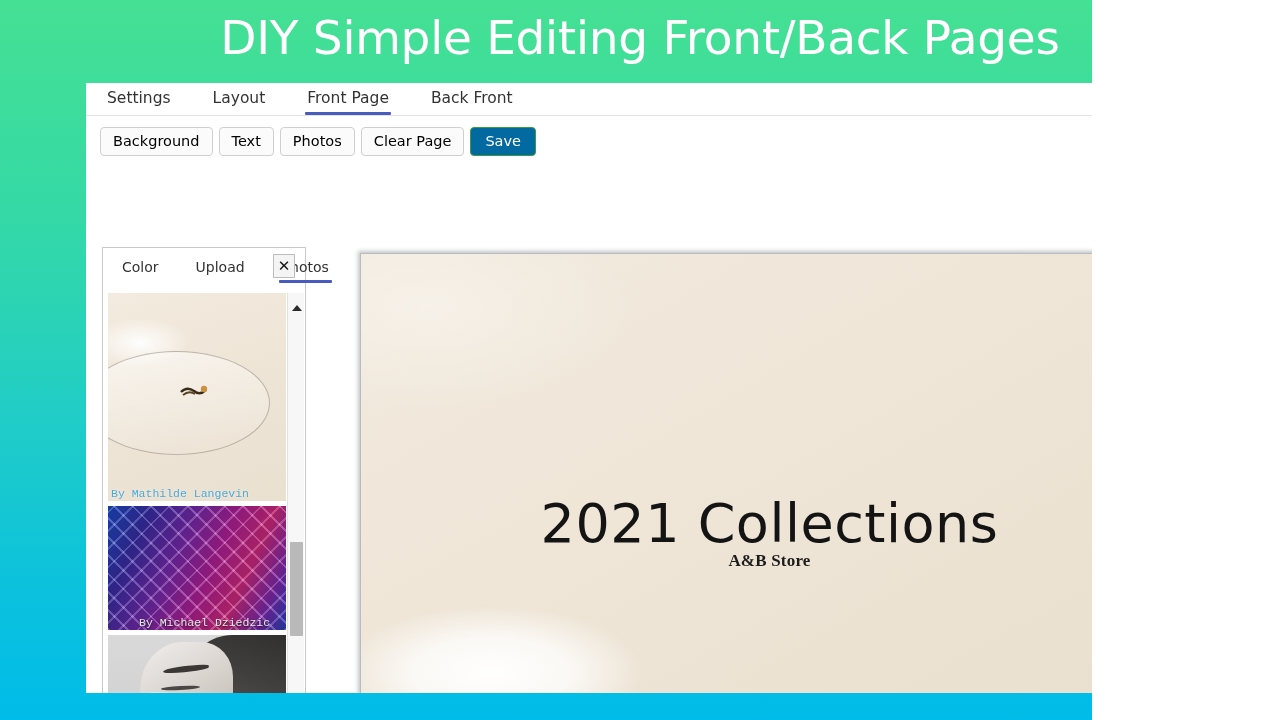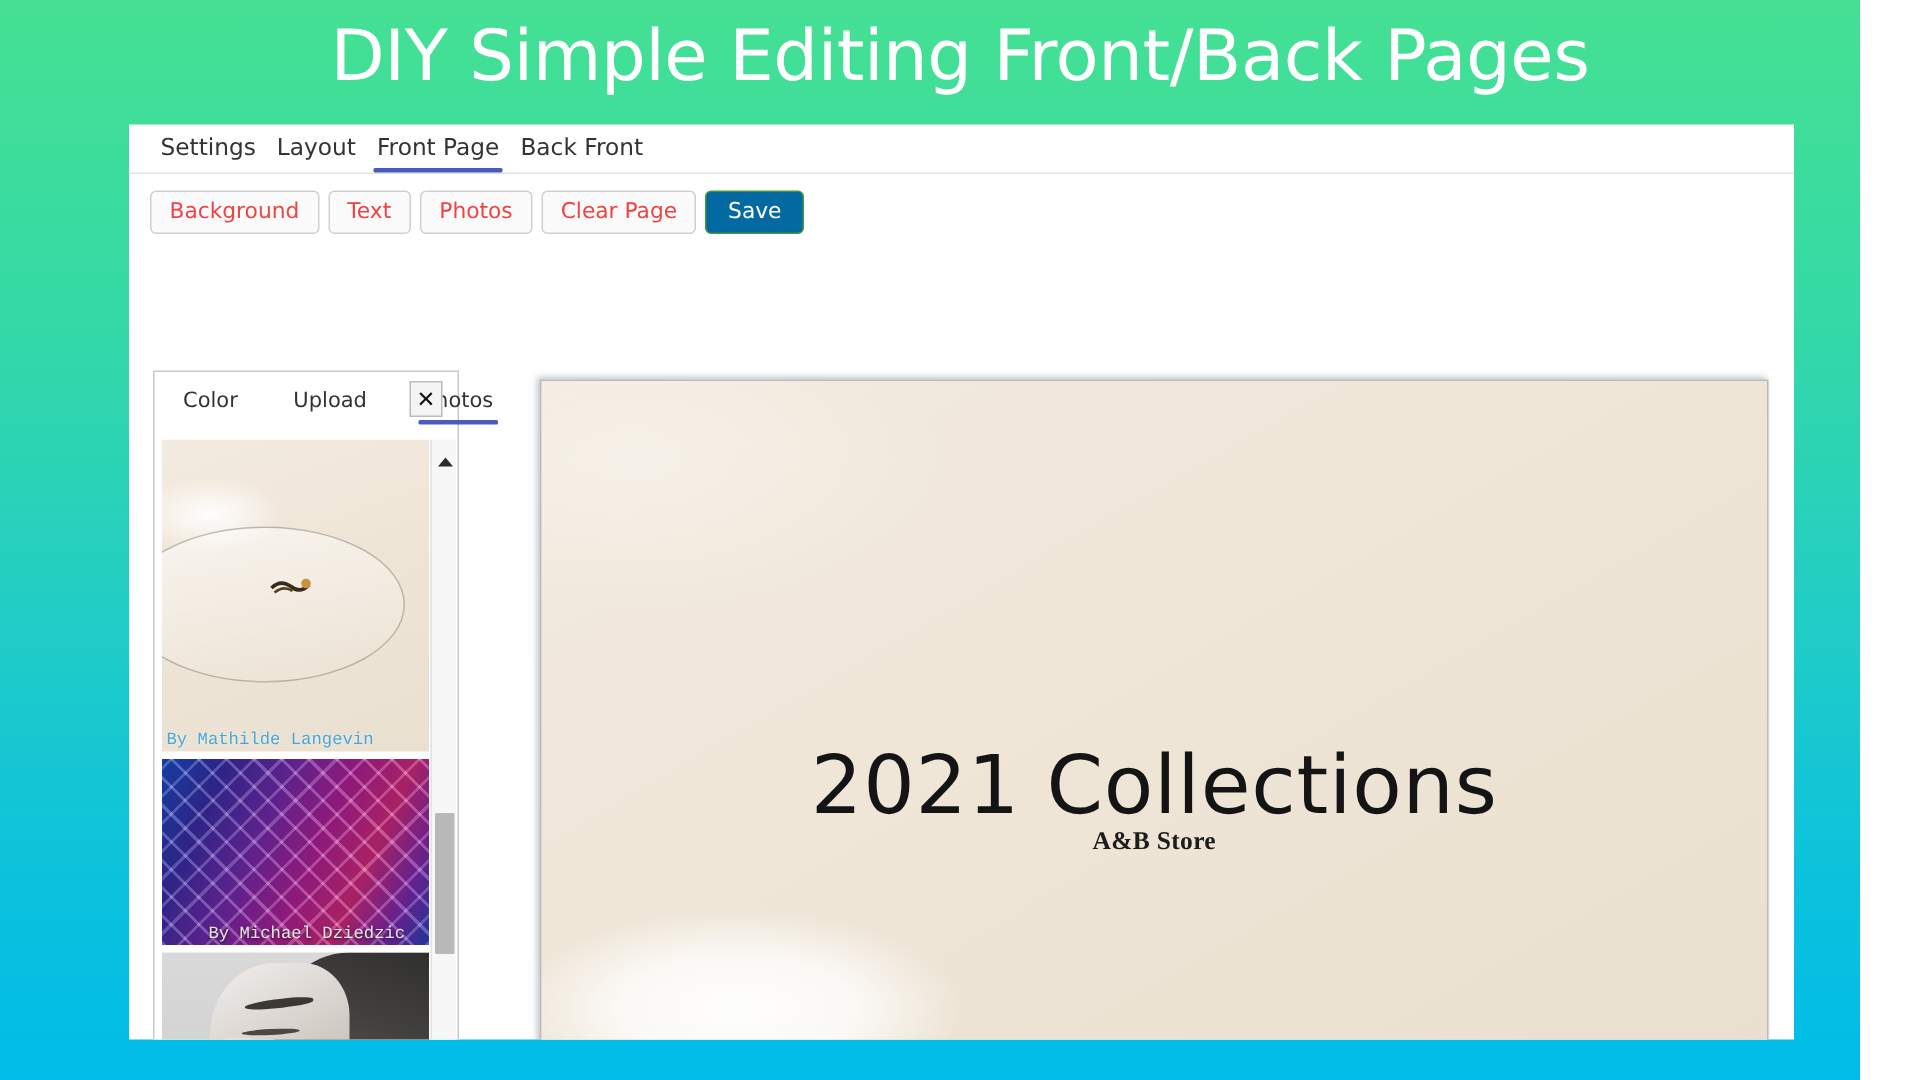--- a/index.html
+++ b/index.html
@@ -6,21 +6,21 @@
 
   html, body {
     width: 1280px;
     height: 720px;
     overflow: hidden;
     font-family: "Liberation Sans", sans-serif;
   }
 
   #stage {
     position: relative;
-    width: 1240px;
+    width: 1092px;
     height: 720px;
     background: linear-gradient(180deg, #45e093 0%, #34d9a6 30%, #1fccc9 60%, #0bc1dd 82%, #00bce8 100%);
     overflow: hidden;
   }
 
   
   #banner-title {
     position: absolute;
     top: 14px;
     left: 0;
@@ -47,20 +47,21 @@
   }
 
   
   #nav-tabs {
     position: relative;
     height: 33px;
     border-bottom: 1px solid #e3e3e3;
     padding-left: 14px;
     display: flex;
     align-items: flex-start;
+    gap: 28px;
   }
   .nav-tab {
     position: relative;
     font-size: 15.5px;
     color: #333333;
     padding: 6px 7px 9px 7px;
     white-space: nowrap;
     cursor: pointer;
     font-family: "DejaVu Sans", sans-serif;
   }
@@ -80,21 +81,21 @@
     display: flex;
     align-items: center;
     gap: 6px;
     padding: 11px 0 10px 14px;
   }
   .tool-btn {
     background: #fbfbfb;
     border: 1px solid #cfcfcf;
     border-radius: 4px;
     font-size: 14.5px;
-    color: #ef4444;
+    color: #000000;
     padding: 6px 12px 7px 12px;
     line-height: 1;
     height: 29px;
     cursor: pointer;
     white-space: nowrap;
     font-family: "DejaVu Sans", sans-serif;
   }
   .tool-btn.primary {
     background: #0369a1;
     border-color: #3f9a39;

